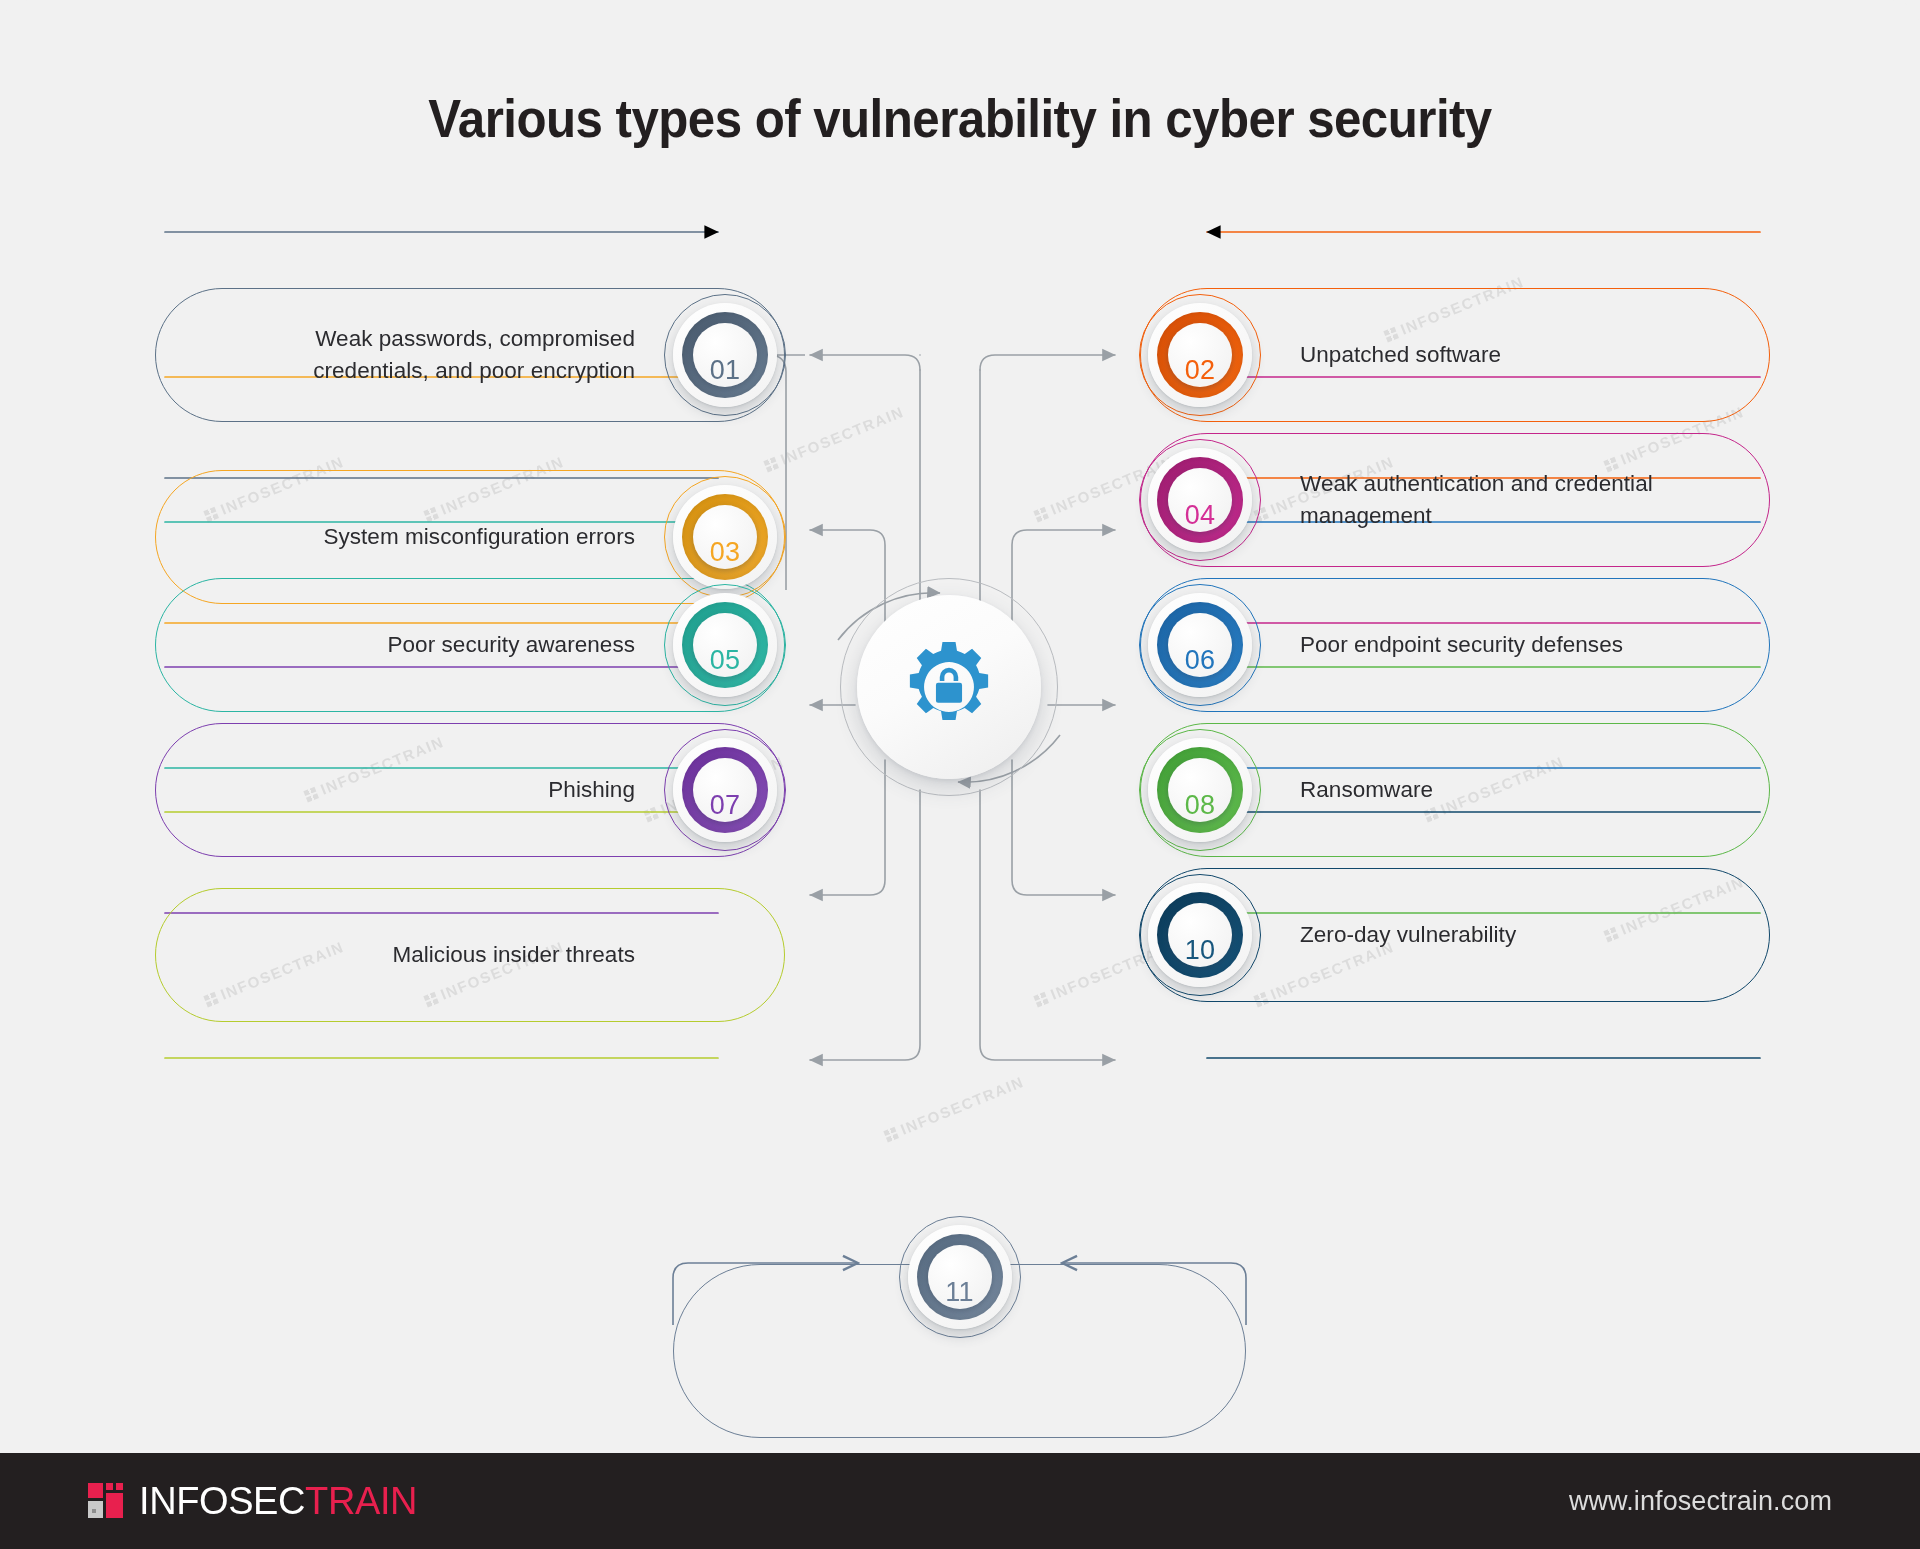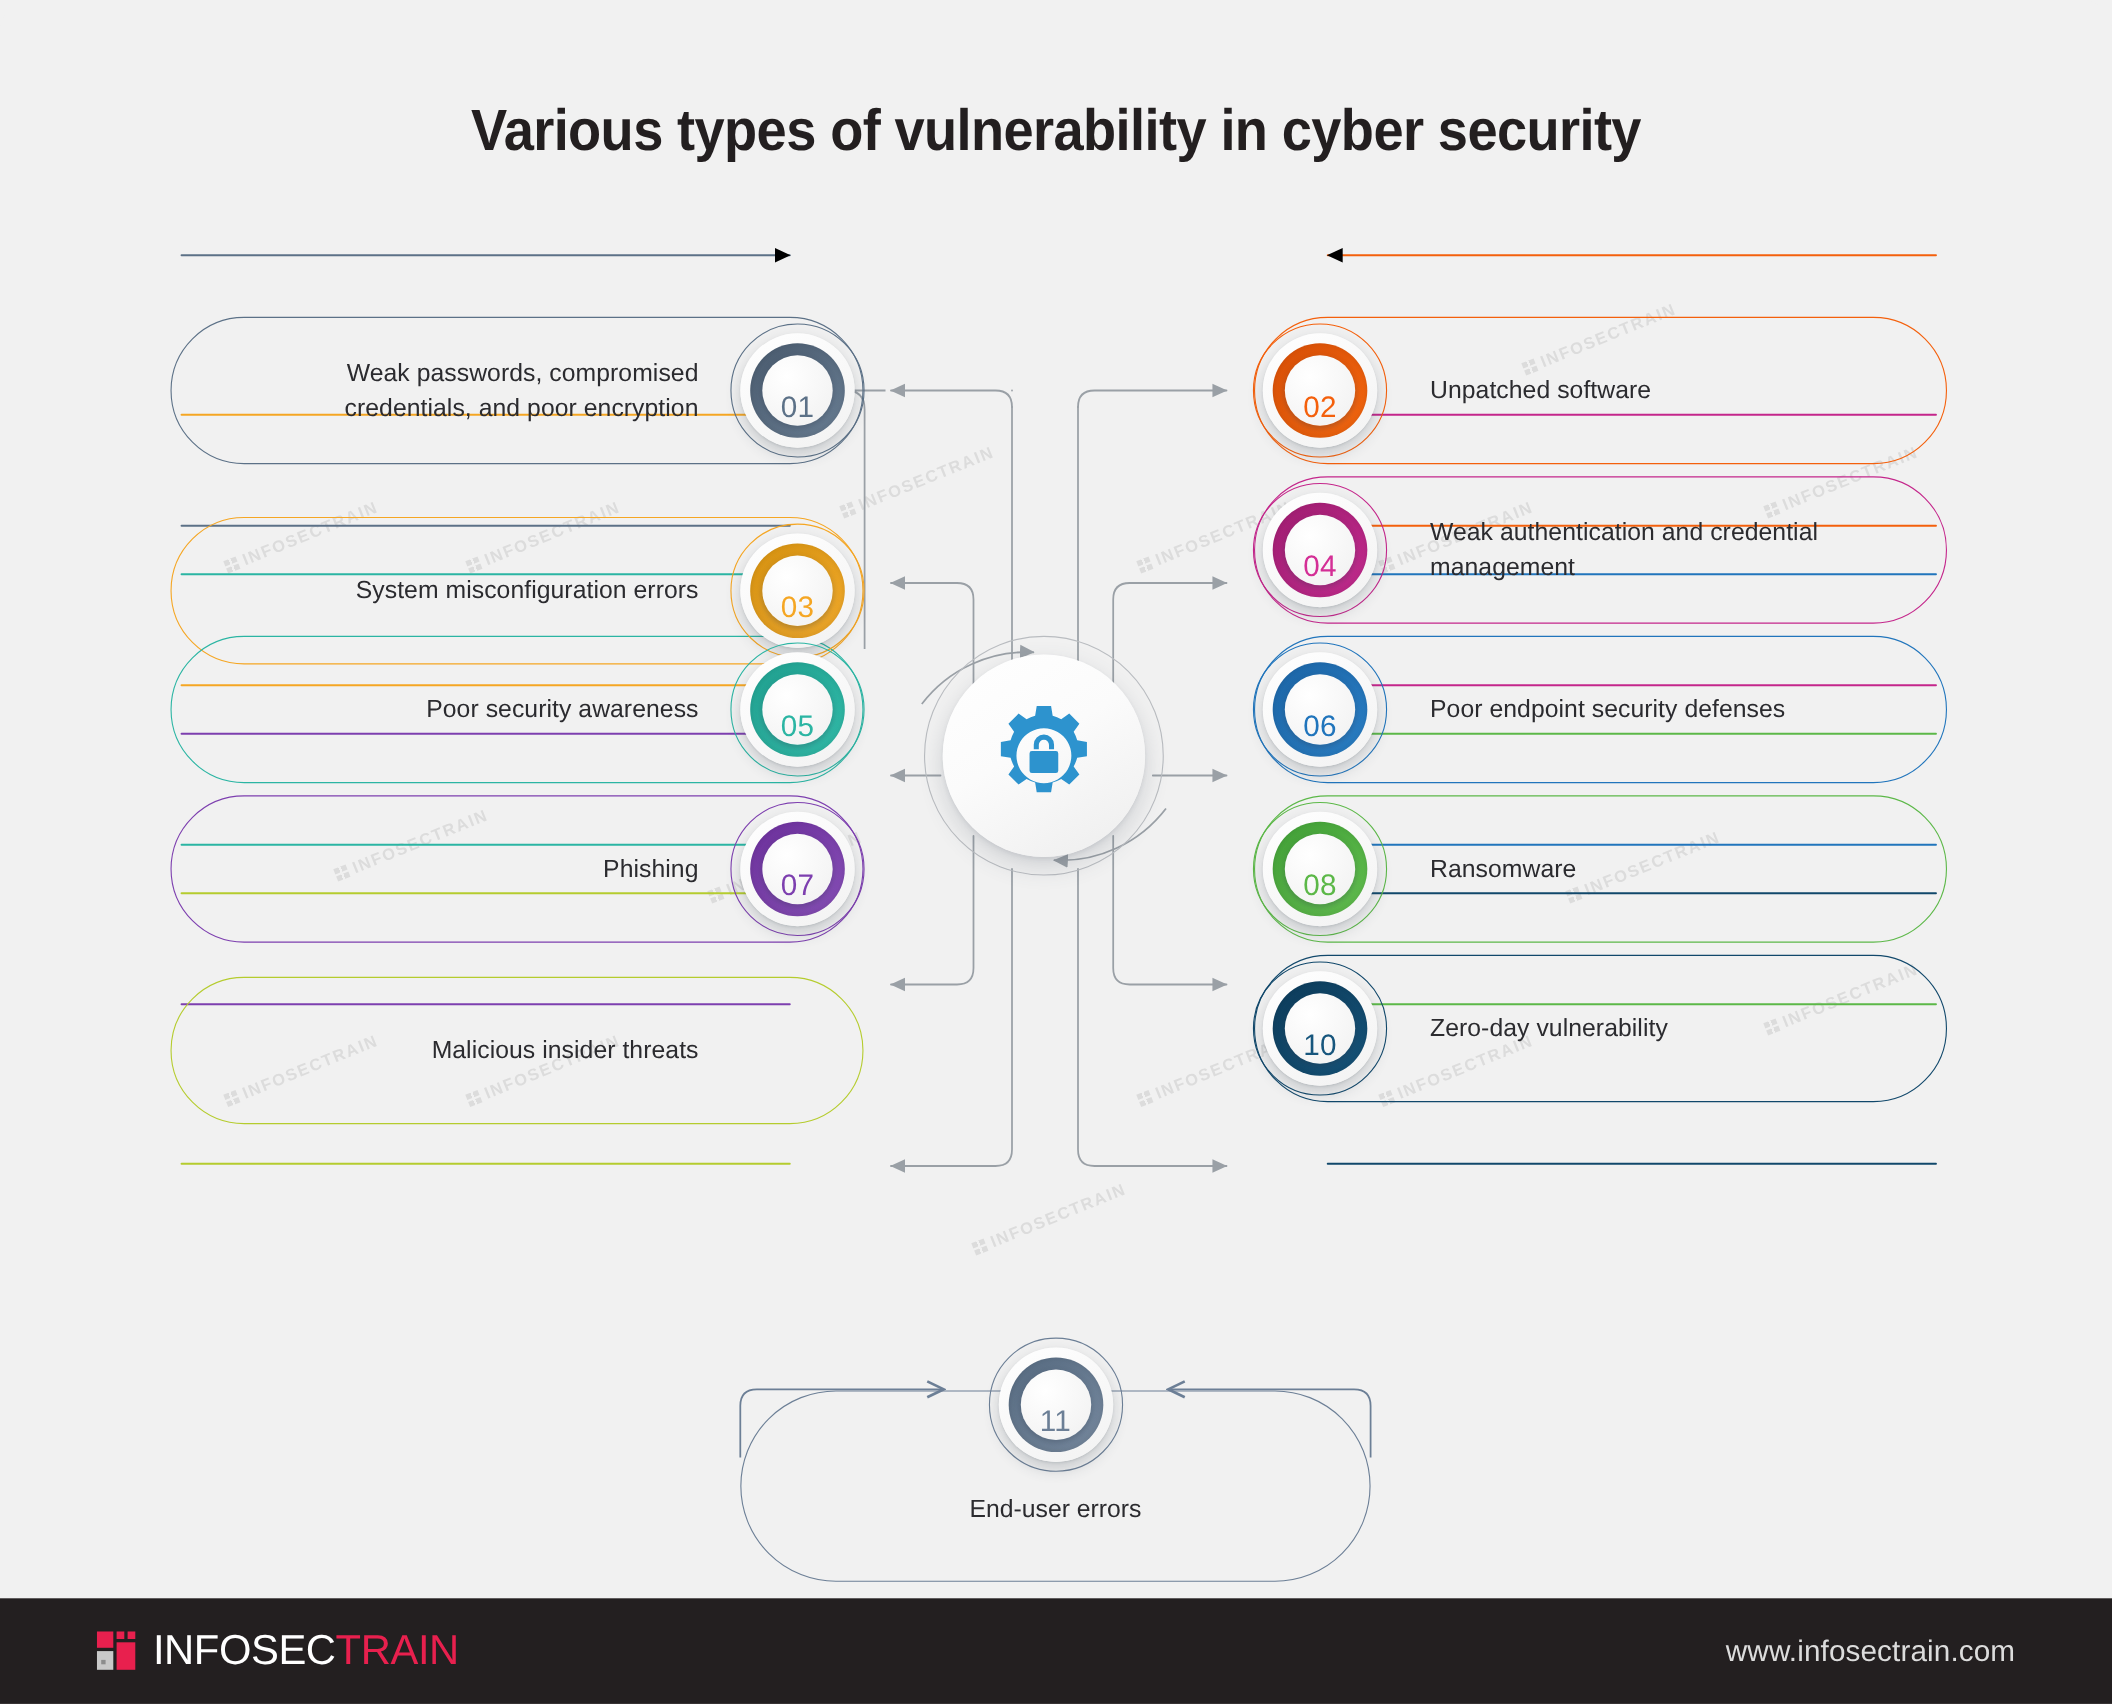--- a/index.html
+++ b/index.html
@@ -483,21 +483,20 @@
     <div class="hub-plate">
       <svg width="96" height="96" viewBox="0 0 100 100">
         <path id="hub-gear" fill="#2d93ce" d="M43.2,3 h13.6 l1.5,9.2 a38,38 0 0 1 8.1,3.35 l7.6,-5.4 l9.6,9.6 l-5.4,7.6 a38,38 0 0 1 3.35,8.1 l9.2,1.5 v13.6 l-9.2,1.5 a38,38 0 0 1 -3.35,8.1 l5.4,7.6 l-9.6,9.6 l-7.6,-5.4 a38,38 0 0 1 -8.1,3.35 l-1.5,9.2 h-13.6 l-1.5,-9.2 a38,38 0 0 1 -8.1,-3.35 l-7.6,5.4 l-9.6,-9.6 l5.4,-7.6 a38,38 0 0 1 -3.35,-8.1 l-9.2,-1.5 v-13.6 l9.2,-1.5 a38,38 0 0 1 3.35,-8.1 l-5.4,-7.6 l9.6,-9.6 l7.6,5.4 a38,38 0 0 1 8.1,-3.35 Z M50,24 a26,26 0 1 0 0.01,0 Z"></path>
         <path id="hub-lock" fill="#2d93ce" d="M50,30 a9.6,9.6 0 0 0 -9.6,9.6 v4.2 h4.8 v-4.2 a4.8,4.8 0 0 1 9.6,0 v4.2 h4.8 v-4.2 A9.6,9.6 0 0 0 50,30 Z M38.6,45.6 h22.8 a2.2,2.2 0 0 1 2.2,2.2 v16.4 a2.2,2.2 0 0 1 -2.2,2.2 h-22.8 a2.2,2.2 0 0 1 -2.2,-2.2 v-16.4 a2.2,2.2 0 0 1 2.2,-2.2 Z"></path>
       </svg>
     </div>
   </div>
 
   <div class="bottom-row">
     <div class="bottom-card" style="border-color: rgb(108, 127, 150);"></div>
-    <div class="bottom-label">End-user errors</div>
     <div class="badge" id="badge-11" style="color: rgb(108, 127, 150); --c-dark: #54687e; --c-light: #7b8ea4; --c-num: #6c7f96;">
       <div class="ring"></div>
       <div class="plate"></div>
       <div class="donut"></div>
       <div class="inner">
         <span class="num">11</span>
       </div>
     </div>
   </div>
 

